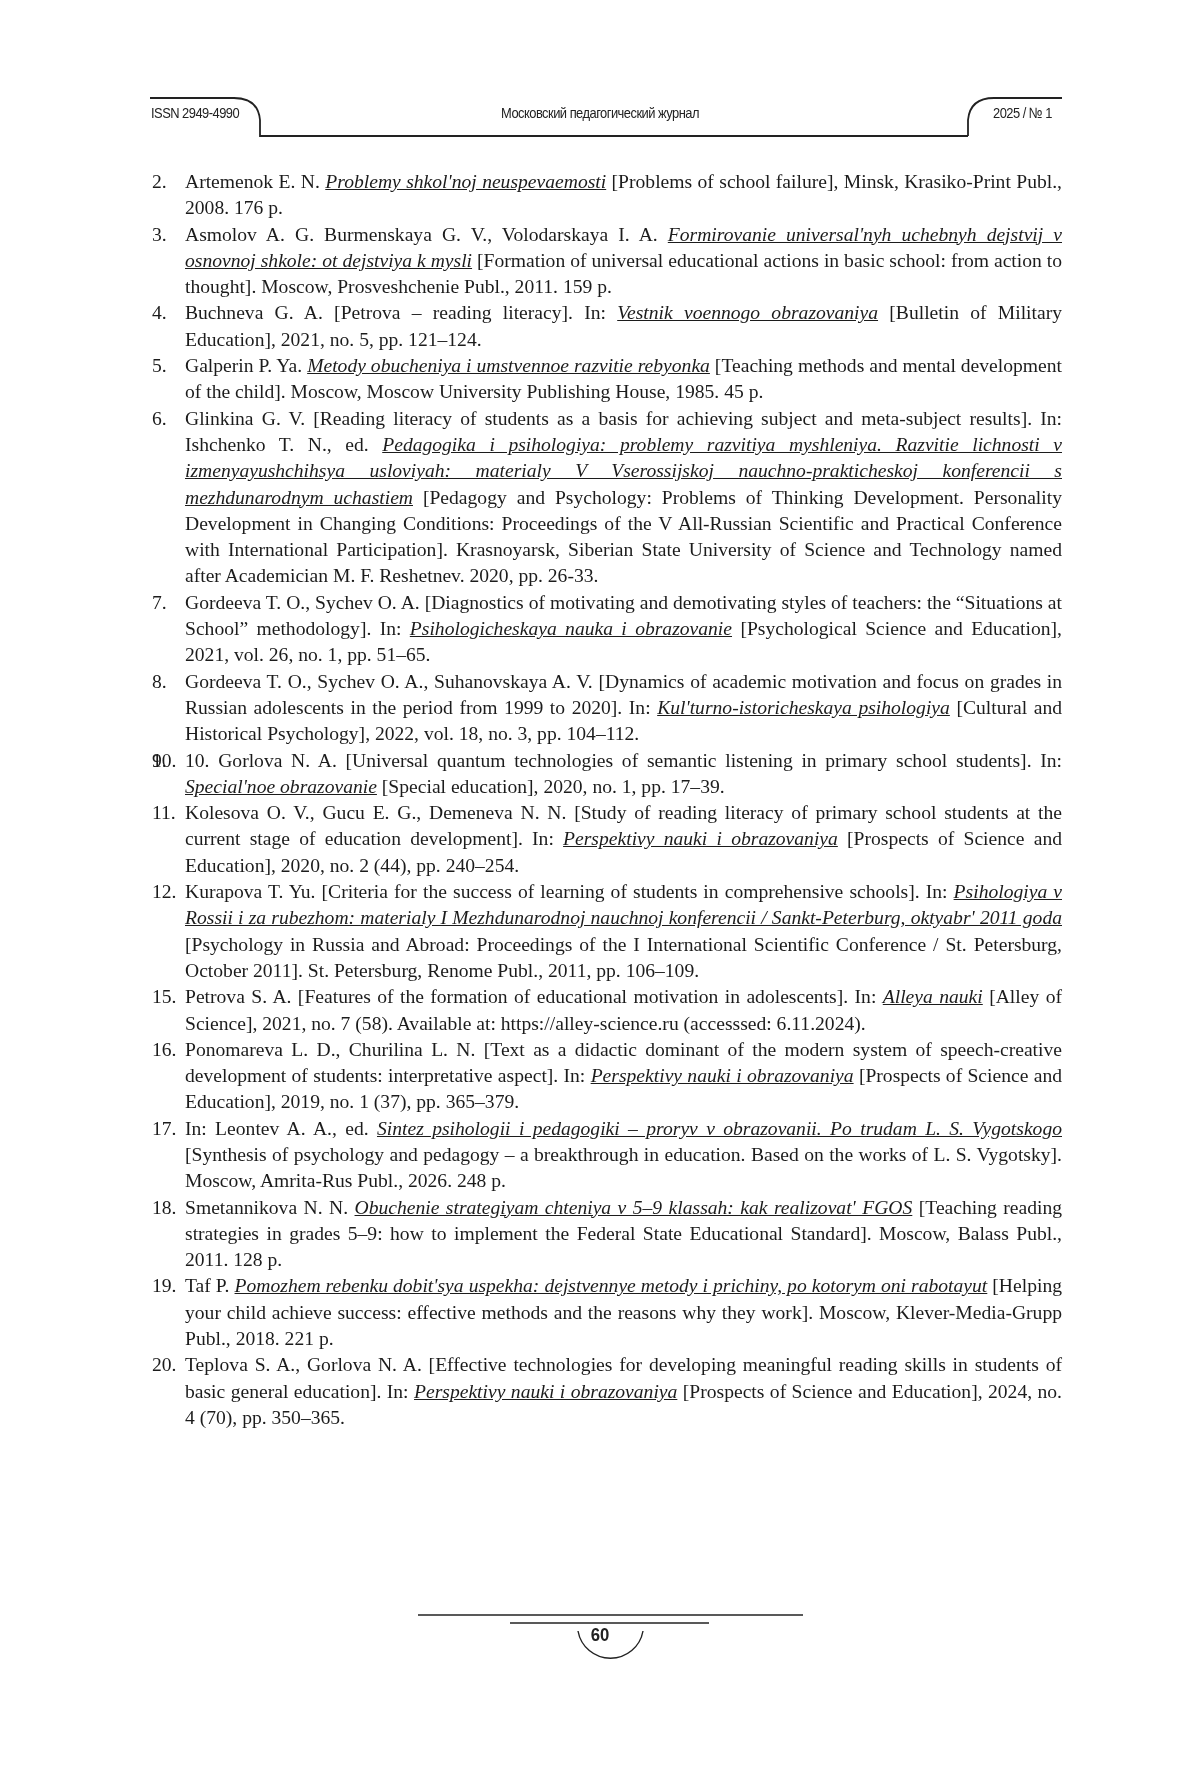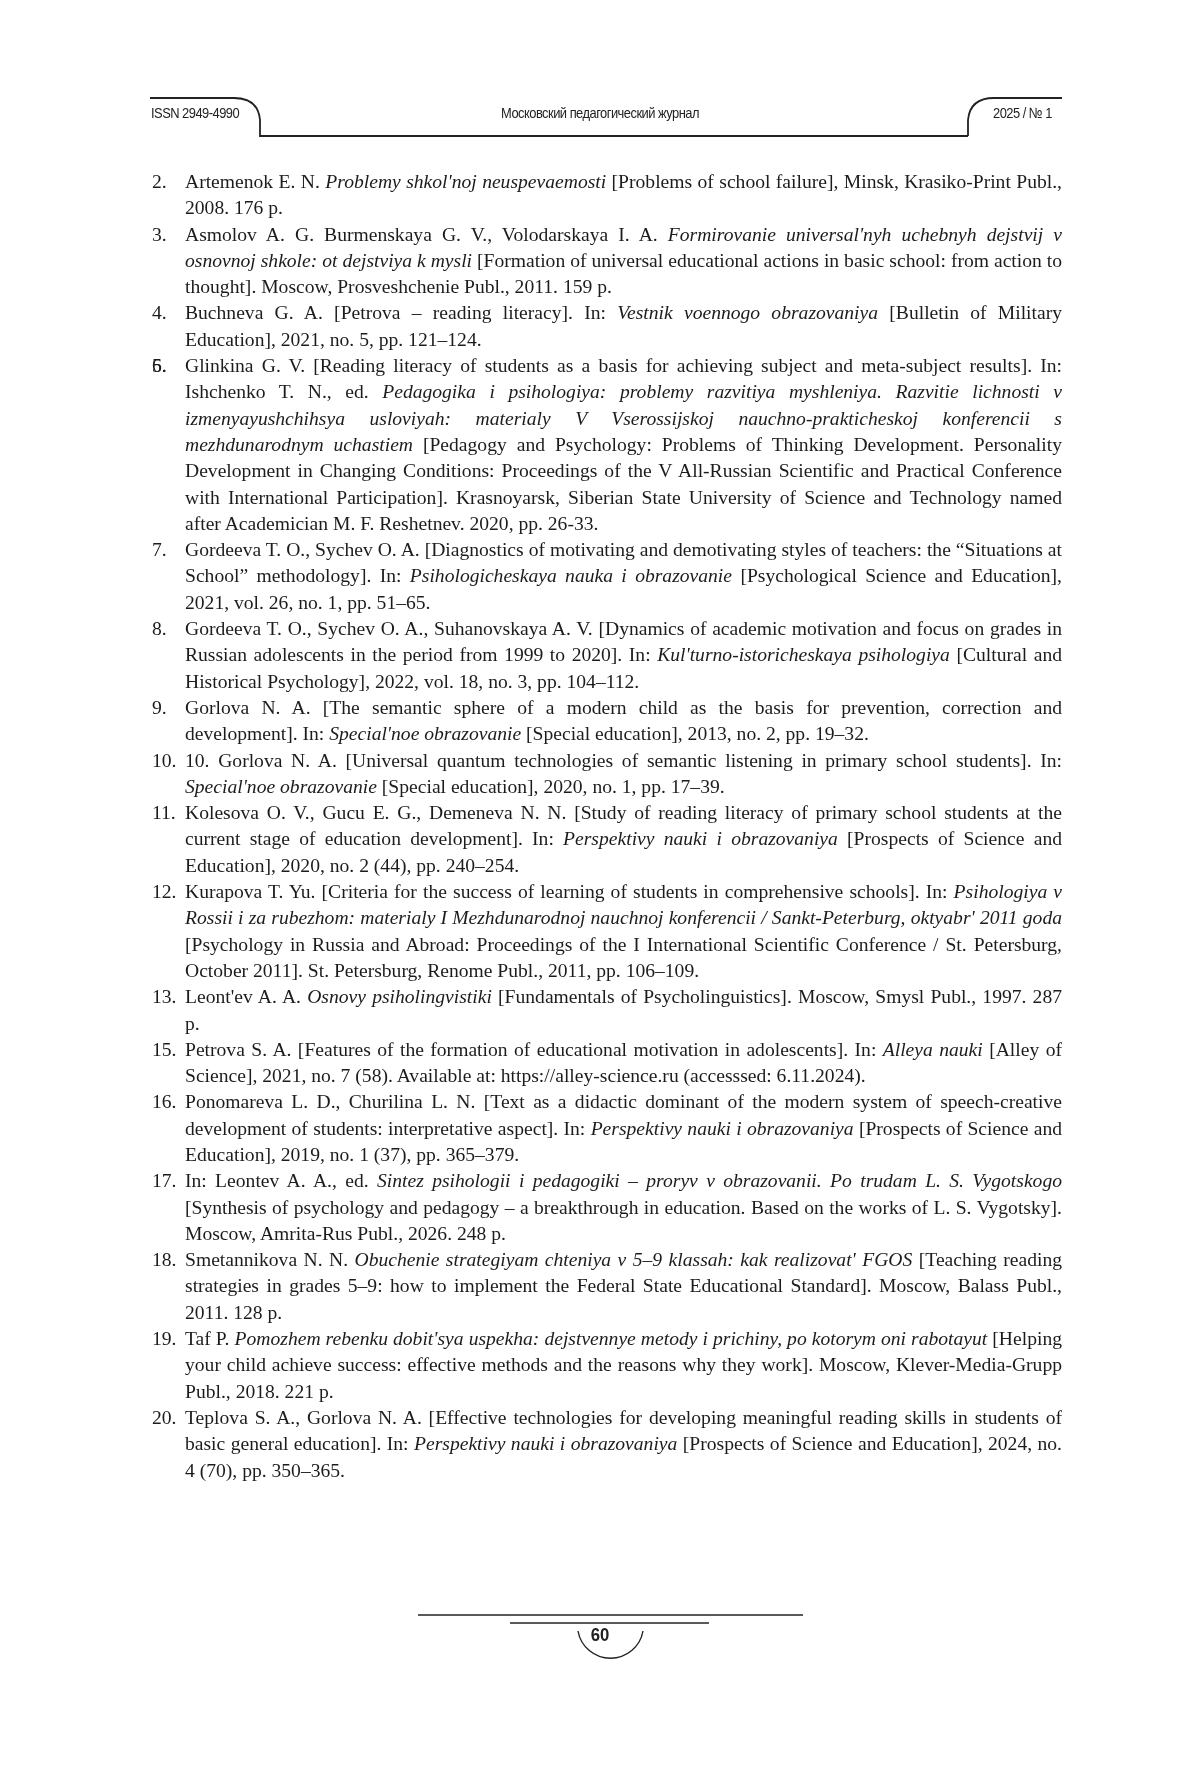--- a/index.html
+++ b/index.html
@@ -11,21 +11,21 @@
   .hdr-text { position: absolute; top: 104px; font-family: "Liberation Sans", sans-serif; font-size: 15px; letter-spacing: -0.6px; color: #222; transform: scaleX(0.86); transform-origin: left top; }
   .hdr-issn { left: 151px; }
   .hdr-title { left: 0; width: 1200px; text-align: center; transform: scaleX(0.86); transform-origin: 600px 0; }
   .hdr-issue { left: 993px; }
 
   
   .refs { position: absolute; left: 152px; top: 169px; width: 910px; margin: 0; padding: 0; list-style: none;
           font-family: "Liberation Serif", serif; font-size: 19.6px; line-height: 26.3px; color: #1c1c1c; }
   .ref { position: relative; padding-left: 33px; text-align: justify; margin: 0; }
   .ref-num { position: absolute; left: 0; top: 0; }
-  .ref-text i { font-style: italic; }
+  .ref-text i { font-style: italic; text-decoration: underline; }
 
   
   .ftr-svg { position: absolute; left: 0; top: 1590px; width: 1200px; height: 100px; }
   .page-num { position: absolute; top: 1624px; left: 0; width: 1200px; text-align: center;
               font-family: "Liberation Sans", sans-serif; font-weight: bold; font-size: 19px; color: #222; transform: scaleX(0.88); transform-origin: 600px 0; }
 </style>
 </head>
 <body>
 
 <div class="page">
@@ -35,29 +35,28 @@
     <path d="M968 136 V120 Q970 98 994 98 H1062" fill="none" stroke="#222" stroke-width="1.8"></path>
   </svg>
   <div class="hdr-text hdr-issn">ISSN 2949-4990</div>
   <div class="hdr-text hdr-title">Московский педагогический журнал</div>
   <div class="hdr-text hdr-issue">2025 / № 1</div>
 
   <ol class="refs" id="refs">
       <li class="ref"><span class="ref-num">2.</span><span class="ref-text"><span>Artemenok E. N. </span><i>Problemy shkol'noj neuspevaemosti</i><span> [Problems of school failure], Minsk, Krasiko-Print Publ., 2008. 176 p.</span></span></li>
       <li class="ref"><span class="ref-num">3.</span><span class="ref-text"><span>Asmolov A. G. Burmenskaya G. V., Volodarskaya I. A. </span><i>Formirovanie universal'nyh uchebnyh dejstvij v osnovnoj shkole: ot dejstviya k mysli</i><span> [Formation of universal educational actions in basic school: from action to thought]. Moscow, Prosveshchenie Publ., 2011. 159 p.</span></span></li>
       <li class="ref"><span class="ref-num">4.</span><span class="ref-text"><span>Buchneva G. A. [Petrova – reading literacy]. In: </span><i>Vestnik voennogo obrazovaniya</i><span> [Bulletin of Military Education], 2021, no. 5, pp. 121–124.</span></span></li>
-      <li class="ref"><span class="ref-num">5.</span></li>
+      <li class="ref"><span class="ref-num">5.</span><span class="ref-text"><span>Galperin P. Ya. </span><i>Metody obucheniya i umstvennoe razvitie rebyonka</i><span> [Teaching methods and mental development of the child]. Moscow, Moscow University Publishing House, 1985. 45 p.</span></span></li>
       <li class="ref"><span class="ref-num">6.</span><span class="ref-text"><span>Glinkina G. V. [Reading literacy of students as a basis for achieving subject and meta-subject results]. In: Ishchenko T. N., ed. </span><i>Pedagogika i psihologiya: problemy razvitiya myshleniya. Razvitie lichnosti v izmenyayushchihsya usloviyah: materialy V Vserossijskoj nauchno-prakticheskoj konferencii s mezhdunarodnym uchastiem</i><span> [Pedagogy and Psychology: Problems of Thinking Development. Personality Development in Changing Conditions: Proceedings of the V All-Russian Scientific and Practical Conference with International Participation]. Krasnoyarsk, Siberian State University of Science and Technology named after Academician M. F. Reshetnev. 2020, pp. 26-33.</span></span></li>
       <li class="ref"><span class="ref-num">7.</span><span class="ref-text"><span>Gordeeva T. O., Sychev O. A. [Diagnostics of motivating and demotivating styles of teachers: the “Situations at School” methodology]. In: </span><i>Psihologicheskaya nauka i obrazovanie</i><span> [Psychological Science and Education], 2021, vol. 26, no. 1, pp. 51–65.</span></span></li>
       <li class="ref"><span class="ref-num">8.</span><span class="ref-text"><span>Gordeeva T. O., Sychev O. A., Suhanovskaya A. V. [Dynamics of academic motivation and focus on grades in Russian adolescents in the period from 1999 to 2020]. In: </span><i>Kul'turno-istoricheskaya psihologiya</i><span> [Cultural and Historical Psychology], 2022, vol. 18, no. 3, pp. 104–112.</span></span></li>
-      <li class="ref"><span class="ref-num">9.</span><span class="ref-text"><span>Gorlova N. A. [The semantic sphere of a modern child as the basis for prevention, correction and development]. In: </span><i>Special'noe obrazovanie</i><span> [Special education], 2013, no. 2, pp. 19–32.</span></span></li>
+      <li class="ref"><span class="ref-num">9.</span></li>
       <li class="ref"><span class="ref-num">10.</span><span class="ref-text"><span>10. Gorlova N. A. [Universal quantum technologies of semantic listening in primary school students]. In: </span><i>Special'noe obrazovanie</i><span> [Special education], 2020, no. 1, pp. 17–39.</span></span></li>
       <li class="ref"><span class="ref-num">11.</span><span class="ref-text"><span>Kolesova O. V., Gucu E. G., Demeneva N. N. [Study of reading literacy of primary school students at the current stage of education development]. In: </span><i>Perspektivy nauki i obrazovaniya</i><span> [Prospects of Science and Education], 2020, no. 2 (44), pp. 240–254.</span></span></li>
       <li class="ref"><span class="ref-num">12.</span><span class="ref-text"><span>Kurapova T. Yu. [Criteria for the success of learning of students in comprehensive schools]. In: </span><i>Psihologiya v Rossii i za rubezhom: materialy I Mezhdunarodnoj nauchnoj konferencii / Sankt-Peterburg, oktyabr' 2011 goda</i><span> [Psychology in Russia and Abroad: Proceedings of the I International Scientific Conference / St. Petersburg, October 2011]. St. Petersburg, Renome Publ., 2011, pp. 106–109.</span></span></li>
-      <li class="ref"><span class="ref-num">13.</span><span class="ref-text"><span>Leont'ev A. A. </span><i>Osnovy psiholingvistiki</i><span> [Fundamentals of Psycholinguistics]. Moscow, Smysl Publ., 1997. 287 p.</span></span></li>
       <li class="ref"><span class="ref-num">15.</span><span class="ref-text"><span>Petrova S. A. [Features of the formation of educational motivation in adolescents]. In: </span><i>Alleya nauki</i><span> [Alley of Science], 2021, no. 7 (58). Available at: https://alley-science.ru (accesssed: 6.11.2024).</span></span></li>
       <li class="ref"><span class="ref-num">16.</span><span class="ref-text"><span>Ponomareva L. D., Churilina L. N. [Text as a didactic dominant of the modern system of speech-creative development of students: interpretative aspect]. In: </span><i>Perspektivy nauki i obrazovaniya</i><span> [Prospects of Science and Education], 2019, no. 1 (37), pp. 365–379.</span></span></li>
       <li class="ref"><span class="ref-num">17.</span><span class="ref-text"><span>In: Leontev A. A., ed. </span><i>Sintez psihologii i pedagogiki – proryv v obrazovanii. Po trudam L. S. Vygotskogo</i><span> [Synthesis of psychology and pedagogy – a breakthrough in education. Based on the works of L. S. Vygotsky]. Moscow, Amrita-Rus Publ., 2026. 248 p.</span></span></li>
       <li class="ref"><span class="ref-num">18.</span><span class="ref-text"><span>Smetannikova N. N. </span><i>Obuchenie strategiyam chteniya v 5–9 klassah: kak realizovat' FGOS</i><span> [Teaching reading strategies in grades 5–9: how to implement the Federal State Educational Standard]. Moscow, Balass Publ., 2011. 128 p.</span></span></li>
       <li class="ref"><span class="ref-num">19.</span><span class="ref-text"><span>Taf P. </span><i>Pomozhem rebenku dobit'sya uspekha: dejstvennye metody i prichiny, po kotorym oni rabotayut</i><span> [Helping your child achieve success: effective methods and the reasons why they work]. Moscow, Klever-Media-Grupp Publ., 2018. 221 p.</span></span></li>
       <li class="ref"><span class="ref-num">20.</span><span class="ref-text"><span>Teplova S. A., Gorlova N. A. [Effective technologies for developing meaningful reading skills in students of basic general education]. In: </span><i>Perspektivy nauki i obrazovaniya</i><span> [Prospects of Science and Education], 2024, no. 4 (70), pp. 350–365.</span></span></li>
     </ol>
 
   <svg class="ftr-svg" viewBox="0 1590 1200 100">
     <line x1="418" y1="1615" x2="803" y2="1615" stroke="#222" stroke-width="1.6"></line>

